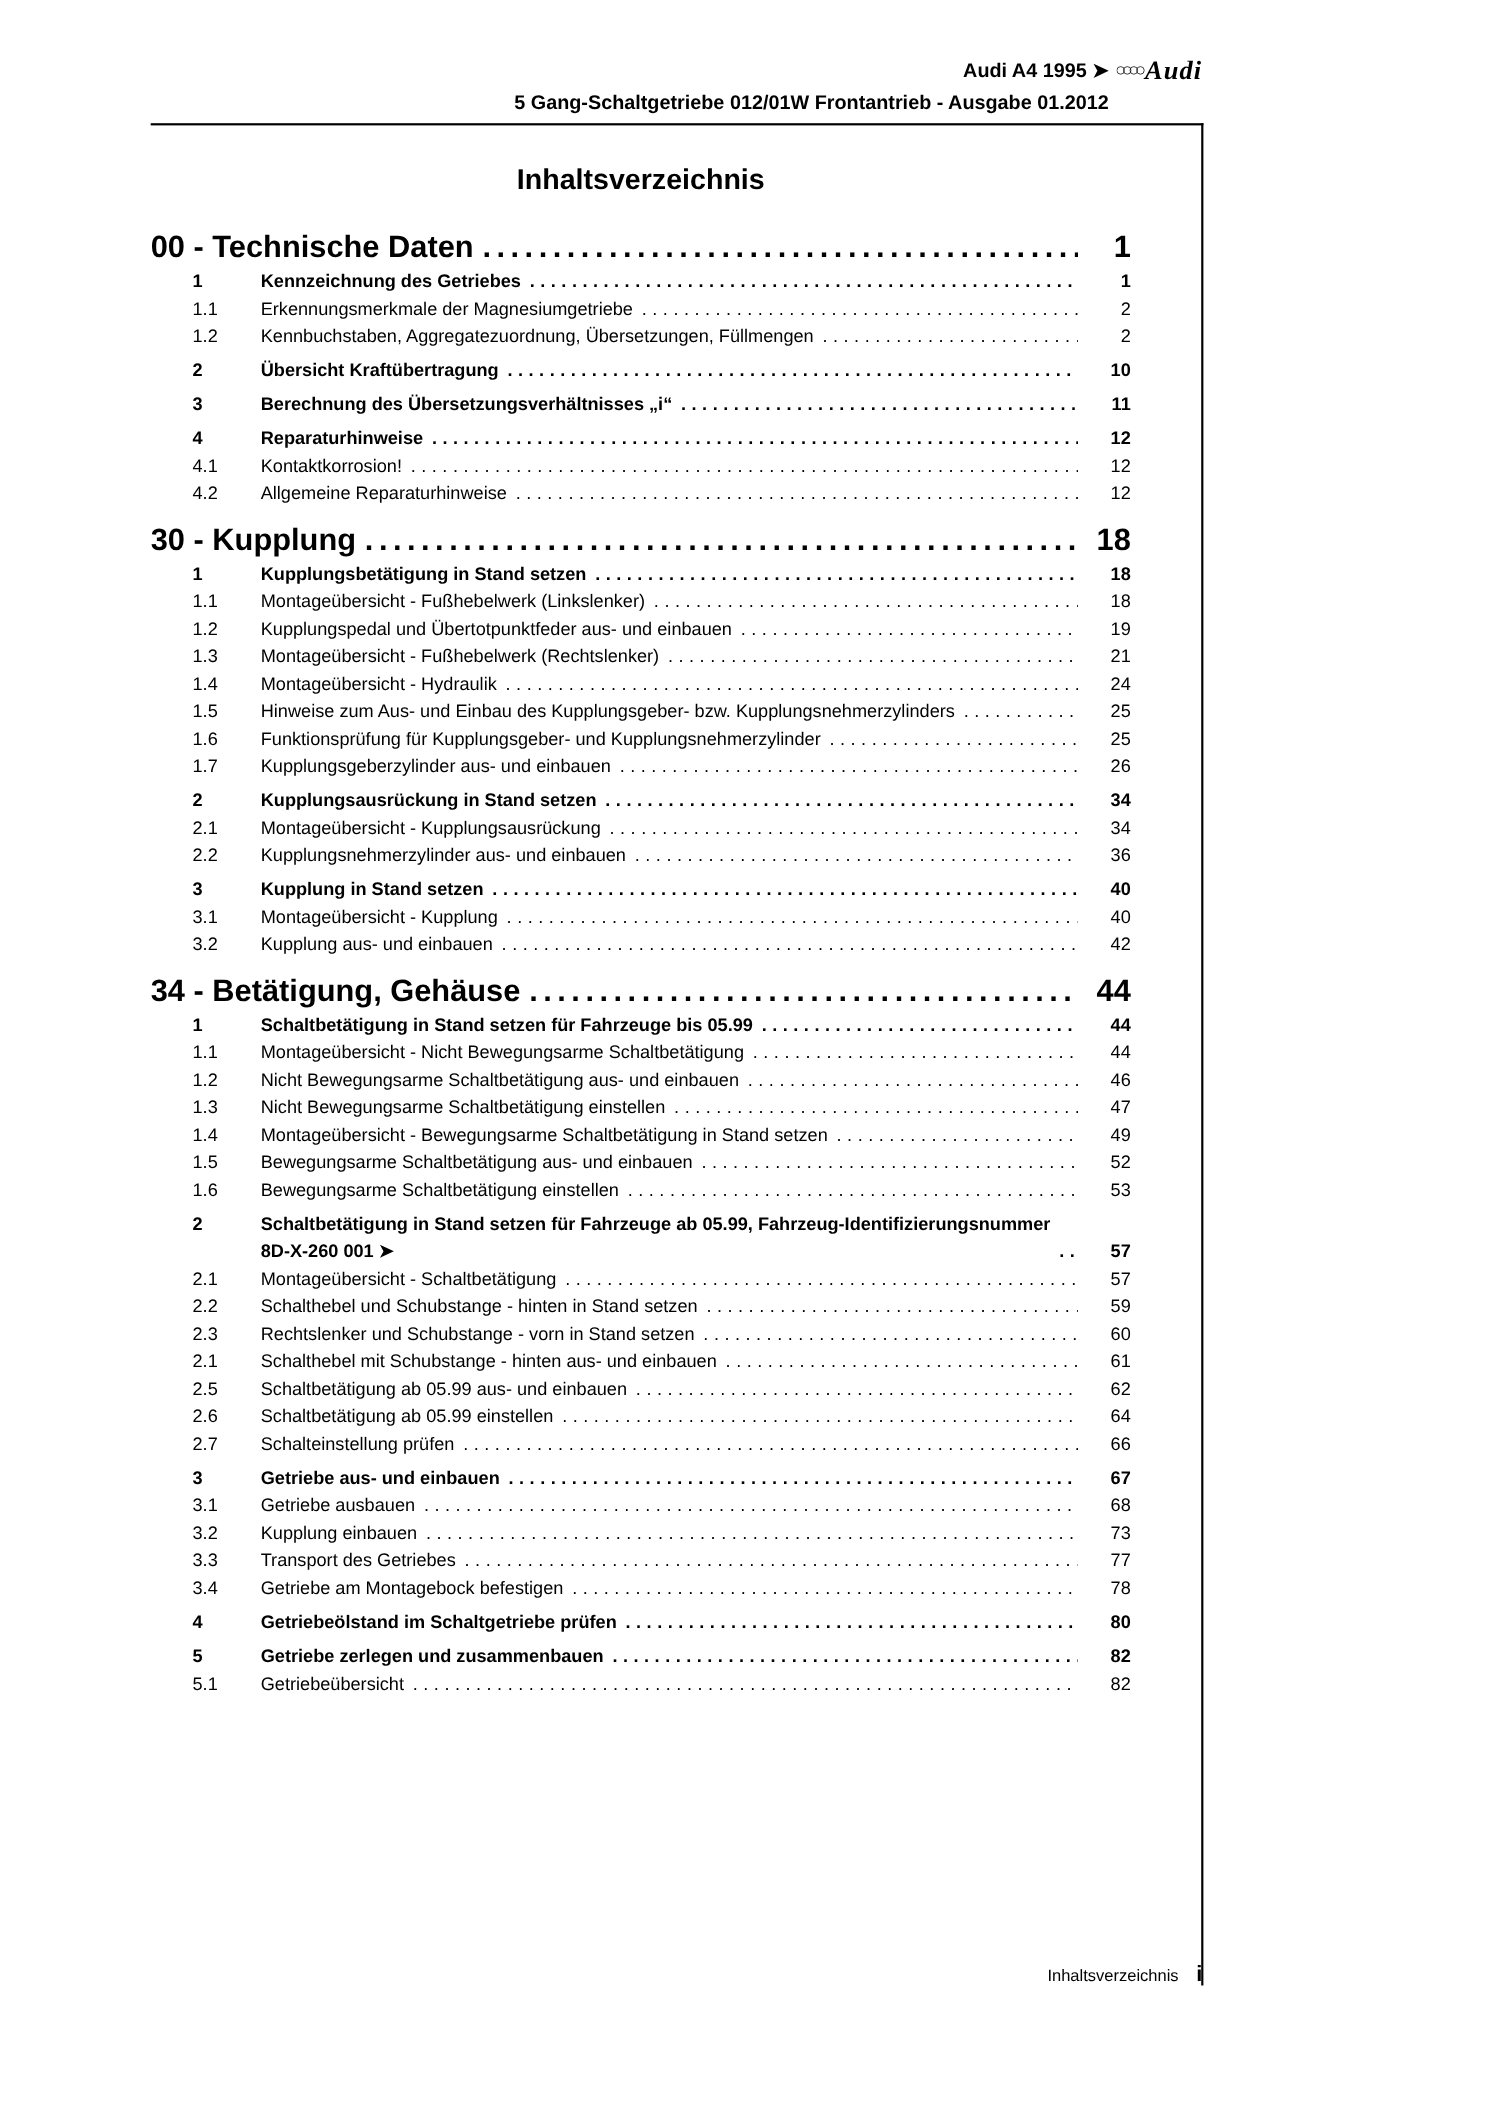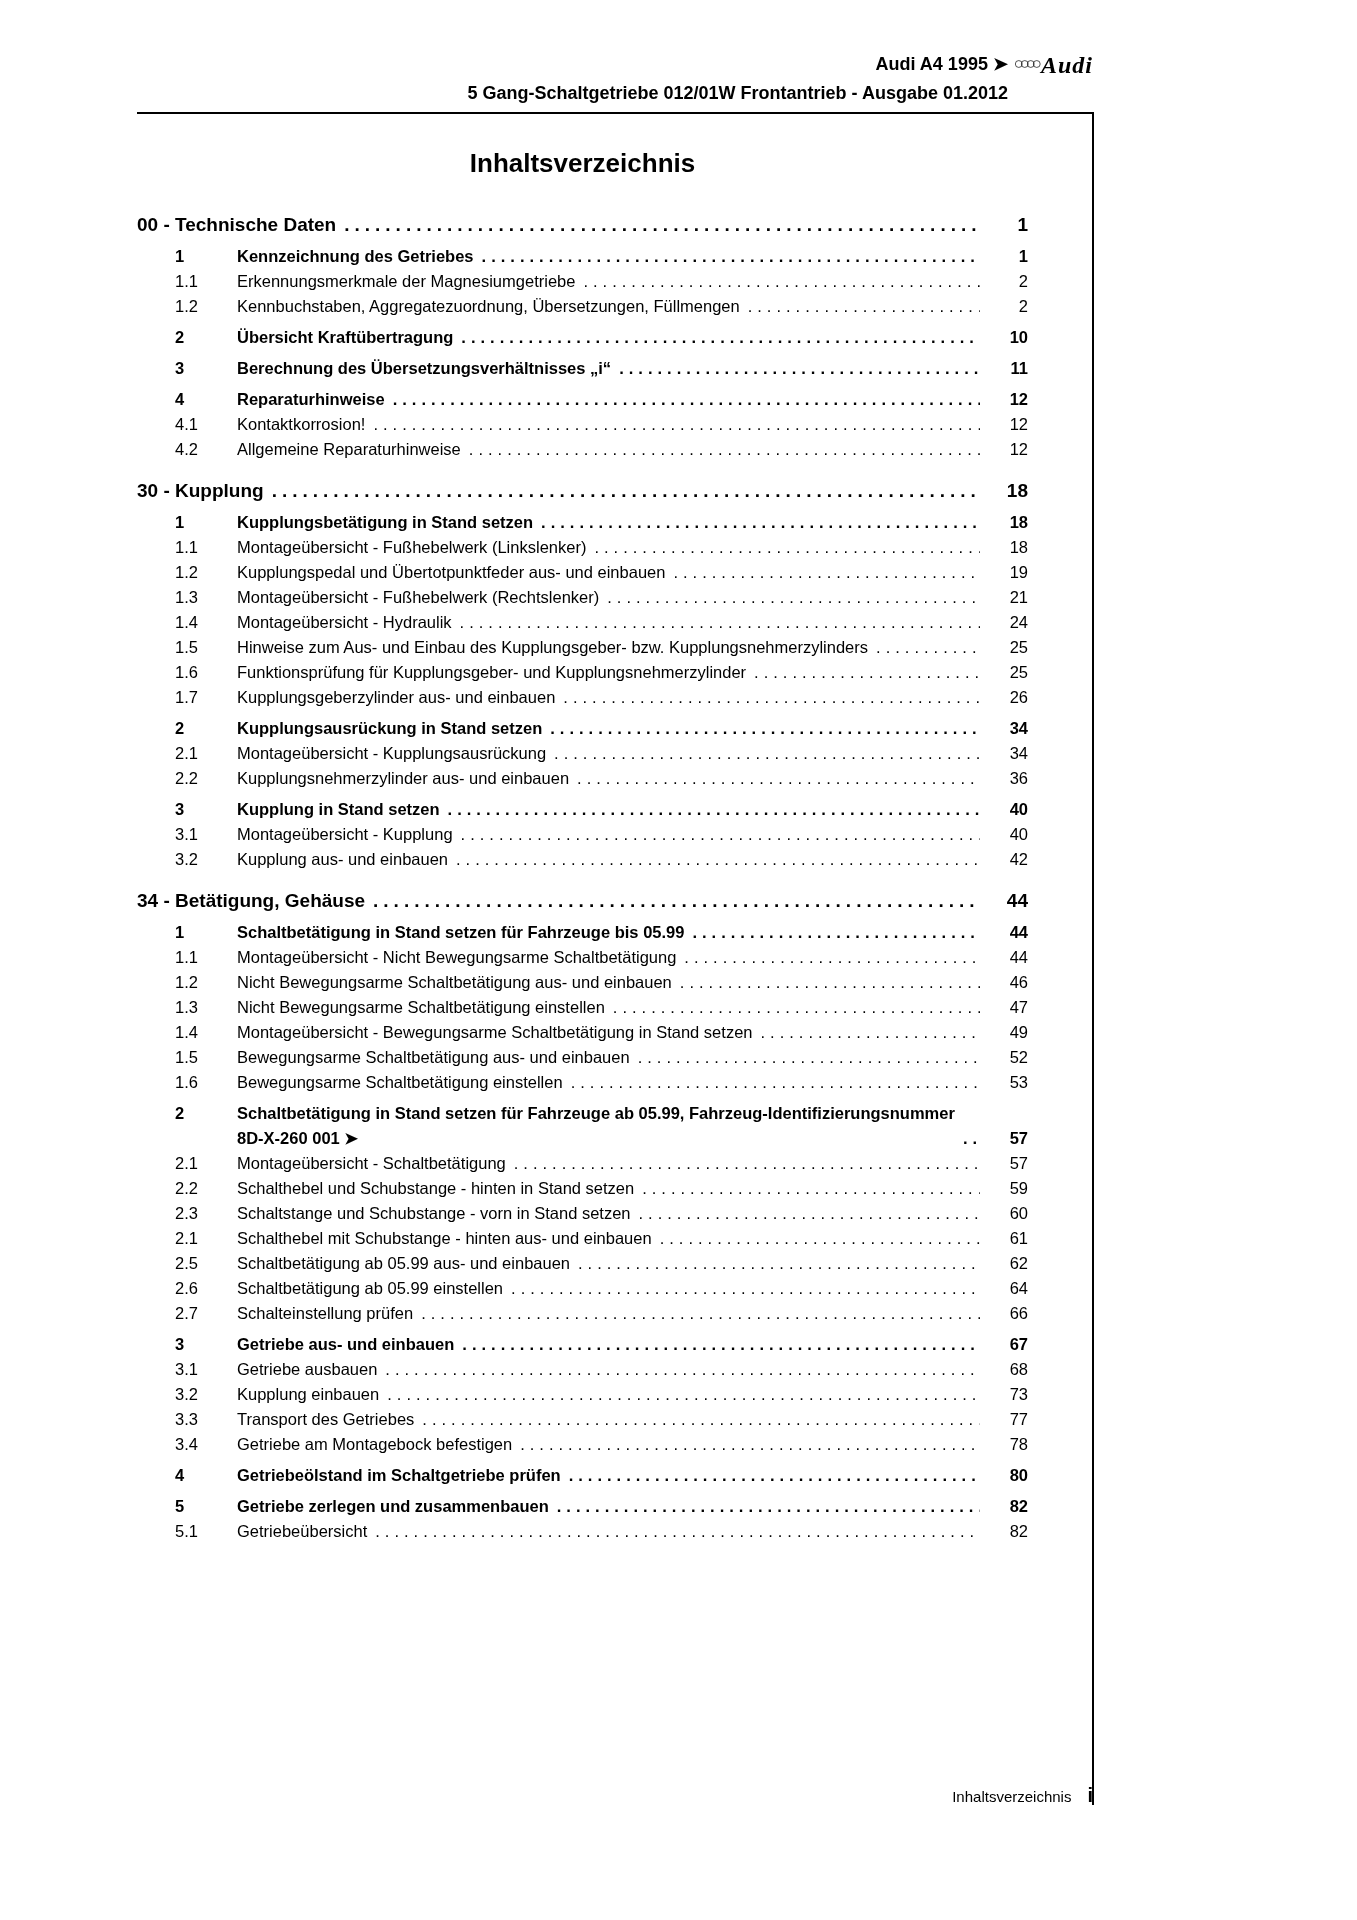--- a/index.html
+++ b/index.html
@@ -92,21 +92,21 @@
   }
   .chapter {
     margin-top: 0;
   }
   .chapter + .chapter {
     margin-top: 16px;
   }
   .chapter-row {
     display: flex;
     align-items: flex-start;
-    font-size: 19px;
+    font-size: 28px;
     font-weight: bold;
     line-height: 26px;
     margin-bottom: 6px;
   }
   .entry-row {
     display: flex;
     align-items: flex-start;
     font-size: 16.5px;
     line-height: 25px;
   }
@@ -434,21 +434,21 @@
 
   <div class="entry-row">
     <span class="num">2.2</span>
     <span class="etitle">Schalthebel und Schubstange - hinten in Stand setzen</span>
     <span class="dots"></span>
     <span class="pagenum">59</span>
   </div>
 
   <div class="entry-row">
     <span class="num">2.3</span>
-    <span class="etitle">Schaltstange und Schubstange - vorn in Stand setzen</span>
+    <span class="etitle">Rechtslenker und Schubstange - vorn in Stand setzen</span>
     <span class="dots"></span>
     <span class="pagenum">60</span>
   </div>
 
   <div class="entry-row">
     <span class="num">2.1</span>
     <span class="etitle">Schalthebel mit Schubstange - hinten aus- und einbauen</span>
     <span class="dots"></span>
     <span class="pagenum">61</span>
   </div>

